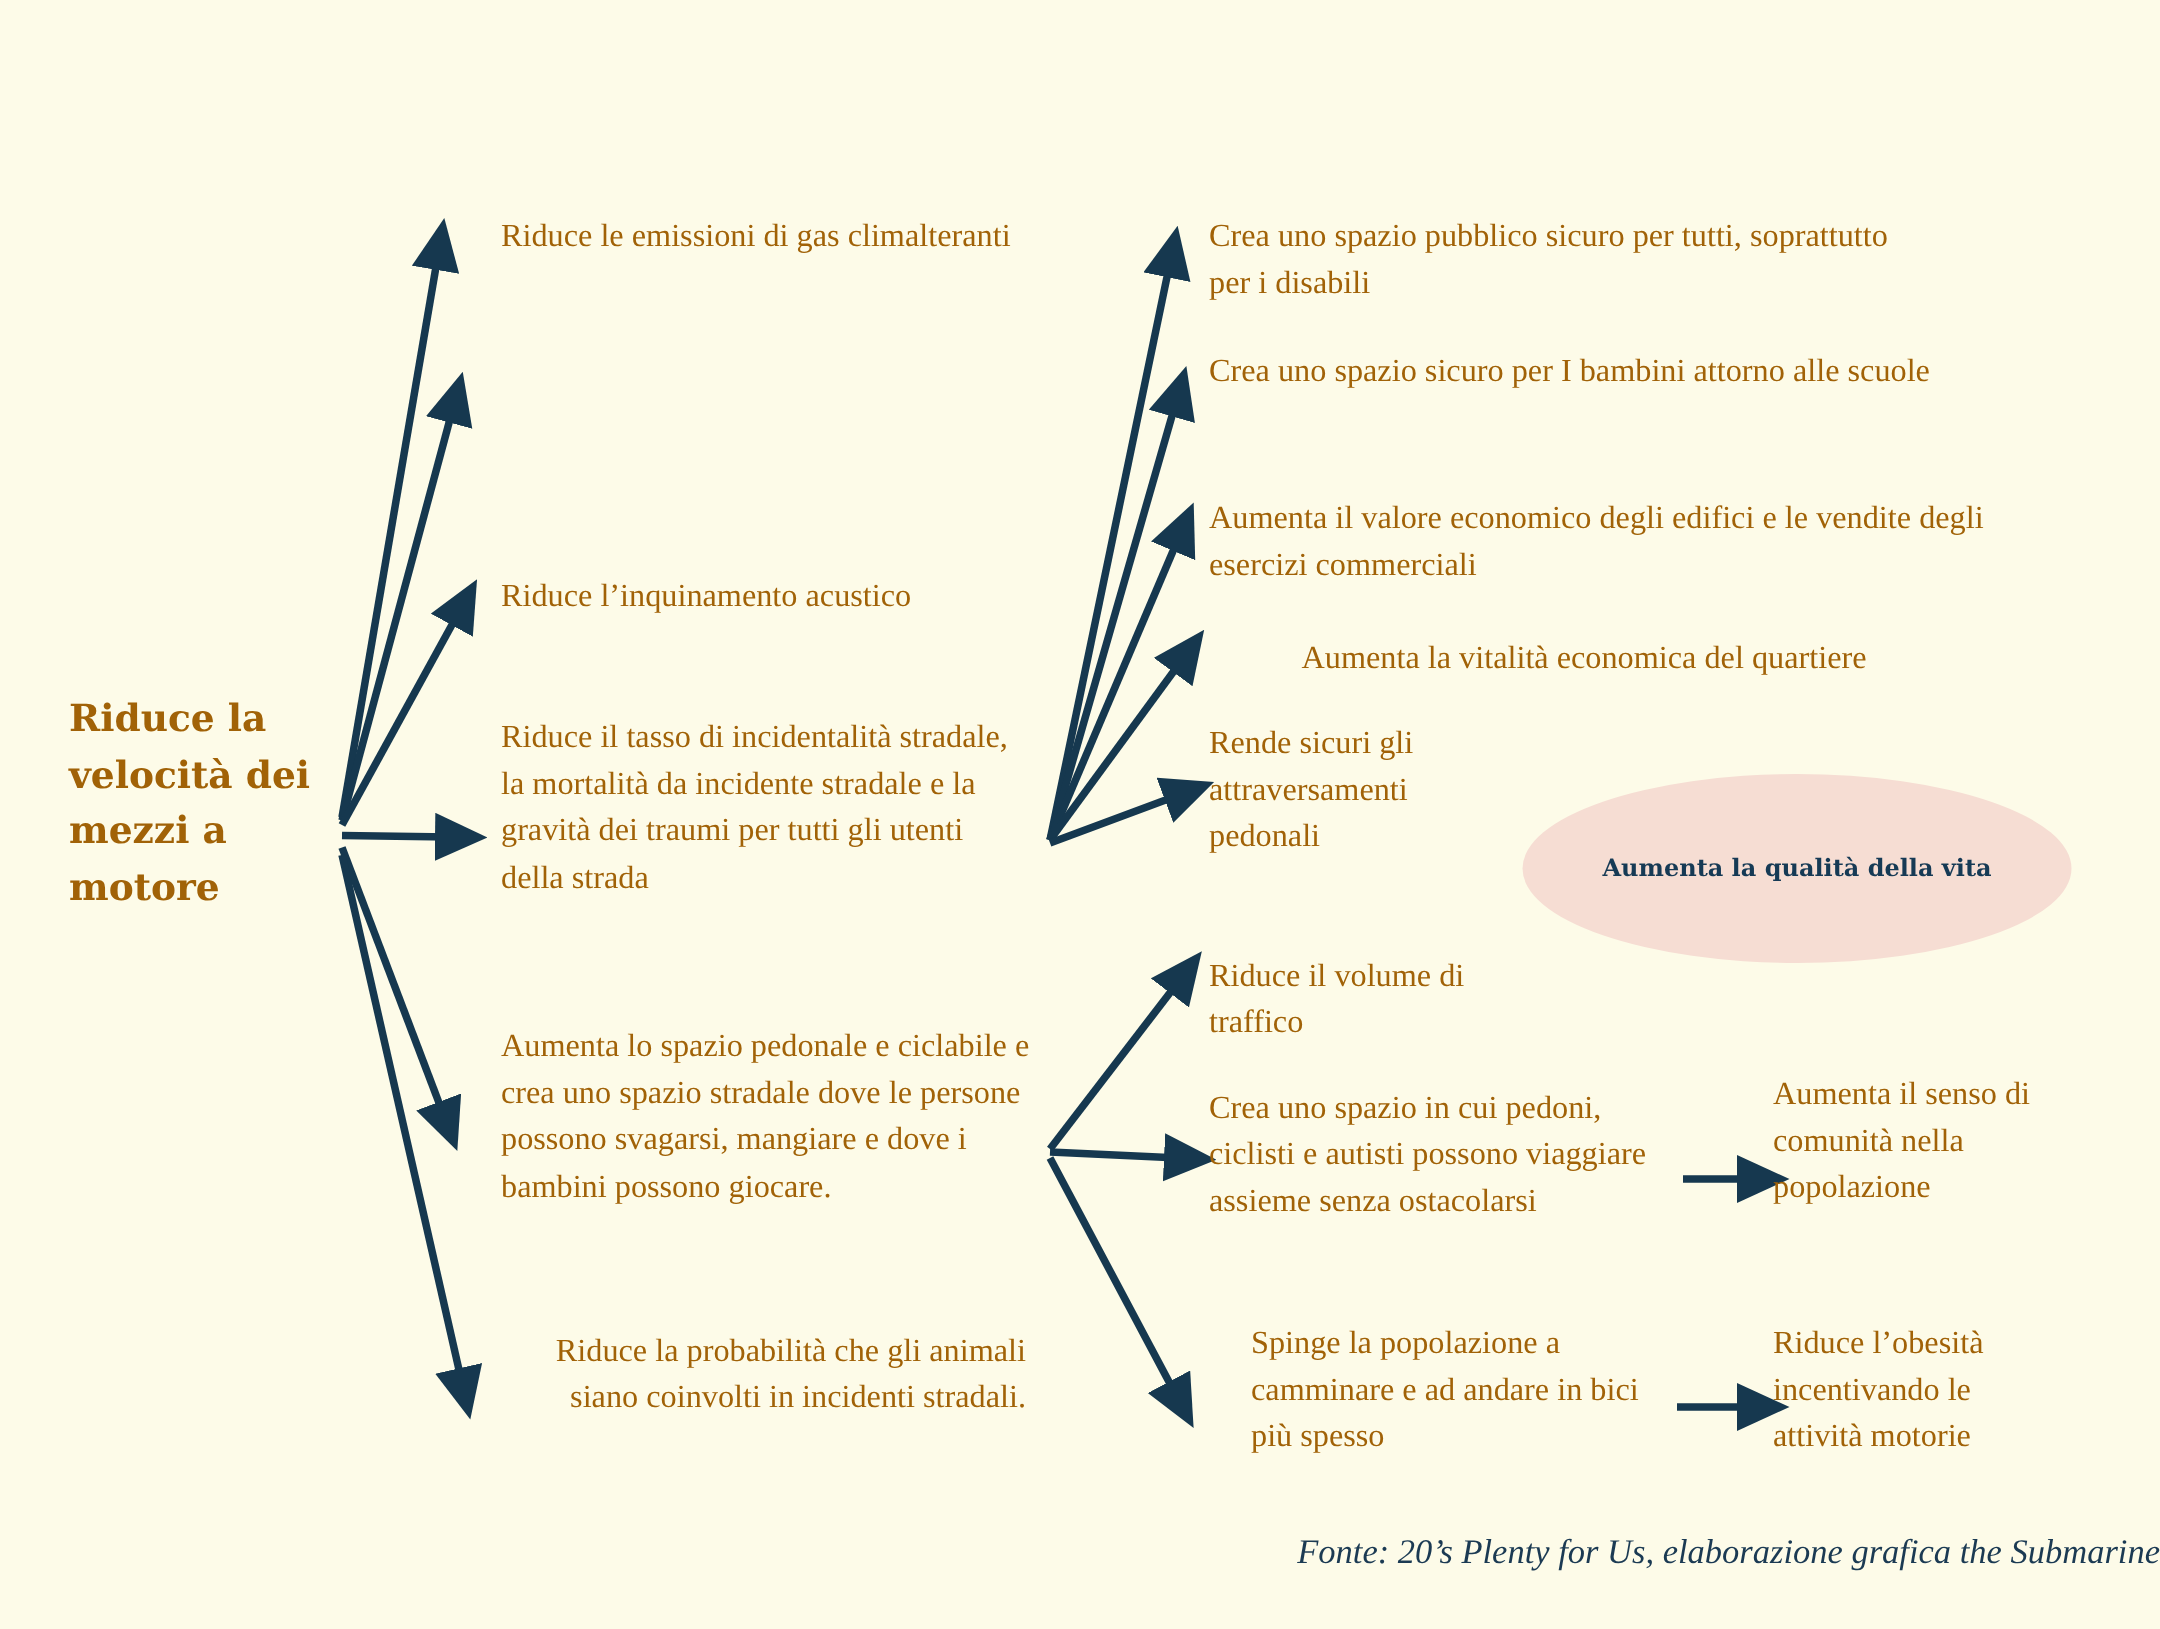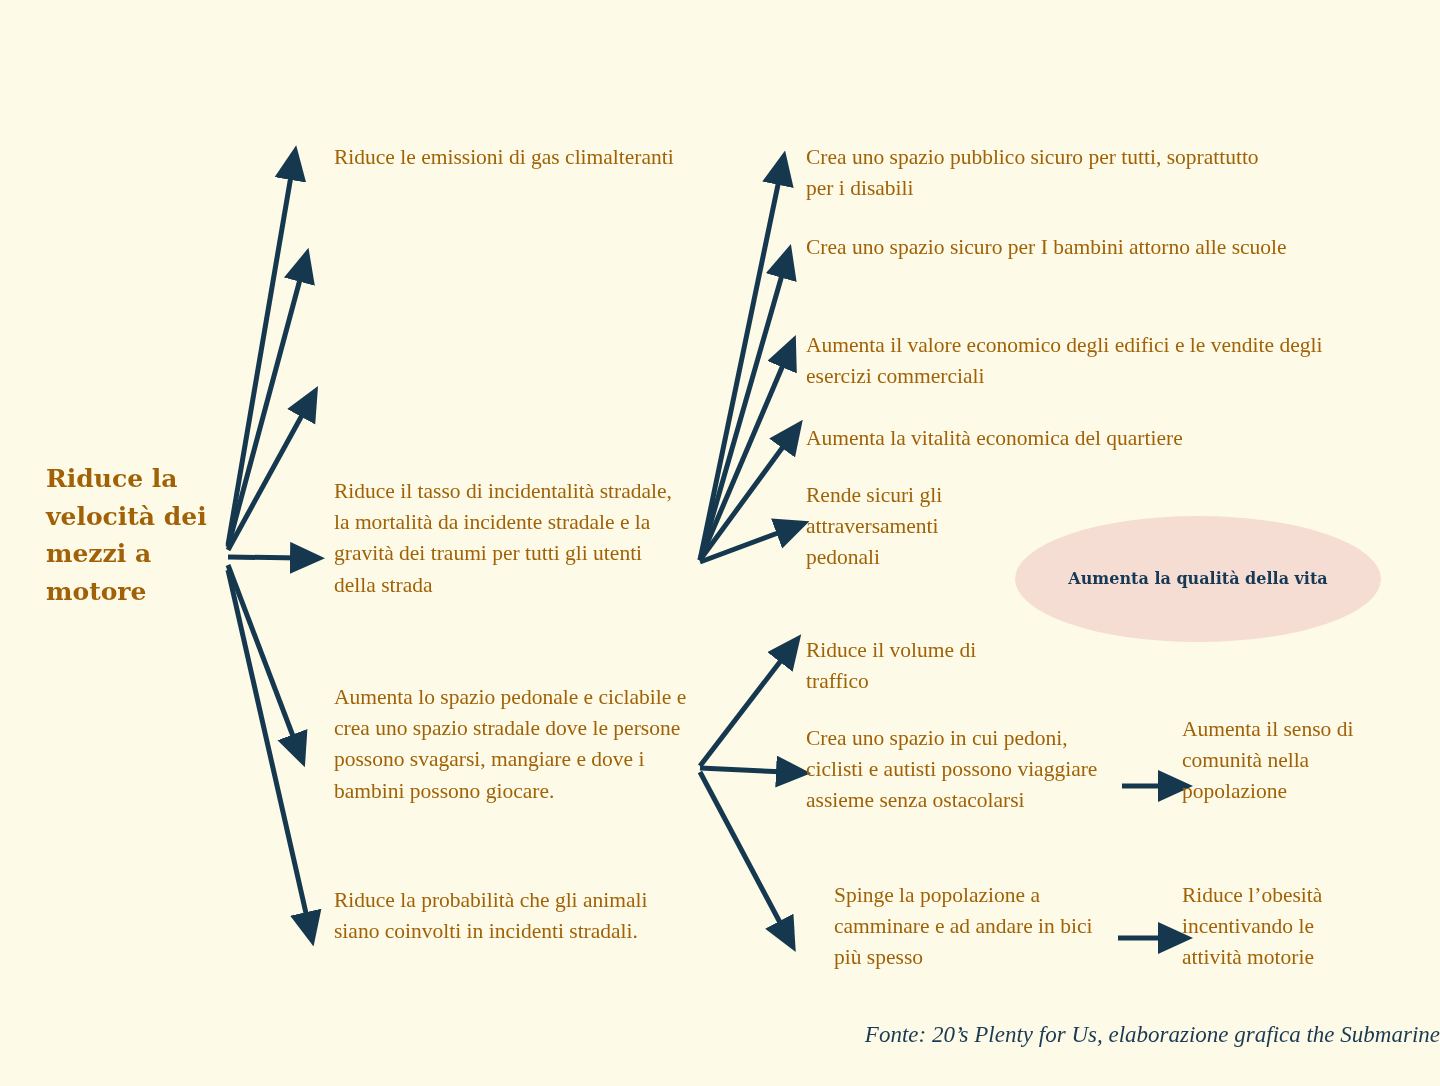--- a/index.html
+++ b/index.html
@@ -115,28 +115,29 @@
       <path d="M700,772 L784,930"></path>
 
       <path d="M1122,786 L1168,786"></path>
       <path d="M1118,938 L1168,938"></path>
     </g>
   </svg>
 
   <div class="node root" style="left:46px; top:460px; width:190px;">Riduce la velocità dei mezzi a motore</div>
 
   <div class="node" style="left:334px; top:142px; width:340px;">Riduce le emissioni di gas climalteranti</div>
+  <div class="node" style="left:334px; top:382px; width:300px;">Riduce l’inquinamento acustico</div>
   <div class="node" style="left:334px; top:476px; width:345px;">Riduce il tasso di incidentalità stradale, la mortalità da incidente stradale e la gravità dei traumi per tutti gli utenti della strada</div>
   <div class="node" style="left:334px; top:682px; width:370px;">Aumenta lo spazio pedonale e ciclabile e crea uno spazio stradale dove le persone possono svagarsi, mangiare e dove i bambini possono giocare.</div>
-  <div class="node" style="left:334px; top:885px; width:350px;">Riduce la probabilità che gli animali siano coinvolti in incidenti stradali.</div>
+  <div class="node" style="left:334px; top:885px; width:350px;text-align:right;">Riduce la probabilità che gli animali siano coinvolti in incidenti stradali.</div>
 
   <div class="node" style="left:806px; top:142px; width:470px;">Crea uno spazio pubblico sicuro per tutti, soprattutto per i disabili</div>
   <div class="node" style="left:806px; top:232px; width:545px;">Crea uno spazio sicuro per I bambini attorno alle scuole</div>
   <div class="node" style="left:806px; top:330px; width:520px;">Aumenta il valore economico degli edifici e le vendite degli esercizi commerciali</div>
-  <div class="node" style="left:806px; top:423px; width:500px;">Aumenta la vitalità economica del quartiere</div>
+  <div class="node" style="left:806px; top:423px; width:500px;text-align:center;">Aumenta la vitalità economica del quartiere</div>
   <div class="node" style="left:806px; top:480px; width:195px;">Rende sicuri gli attraversamenti pedonali</div>
 
   <div class="node" style="left:806px; top:635px; width:205px;">Riduce il volume di traffico</div>
   <div class="node" style="left:806px; top:723px; width:300px;">Crea uno spazio in cui pedoni, ciclisti e autisti possono viaggiare assieme senza ostacolarsi</div>
   <div class="node" style="left:806px; top:880px; width:275px;margin-left:28px;">Spinge la popolazione a camminare e ad andare in bici più spesso</div>
 
   <div class="node" style="left:1182px; top:714px; width:185px;">Aumenta il senso di comunità nella popolazione</div>
   <div class="node" style="left:1182px; top:880px; width:190px;">Riduce l’obesità incentivando le attività motorie</div>
 
   <div class="ellipse">

